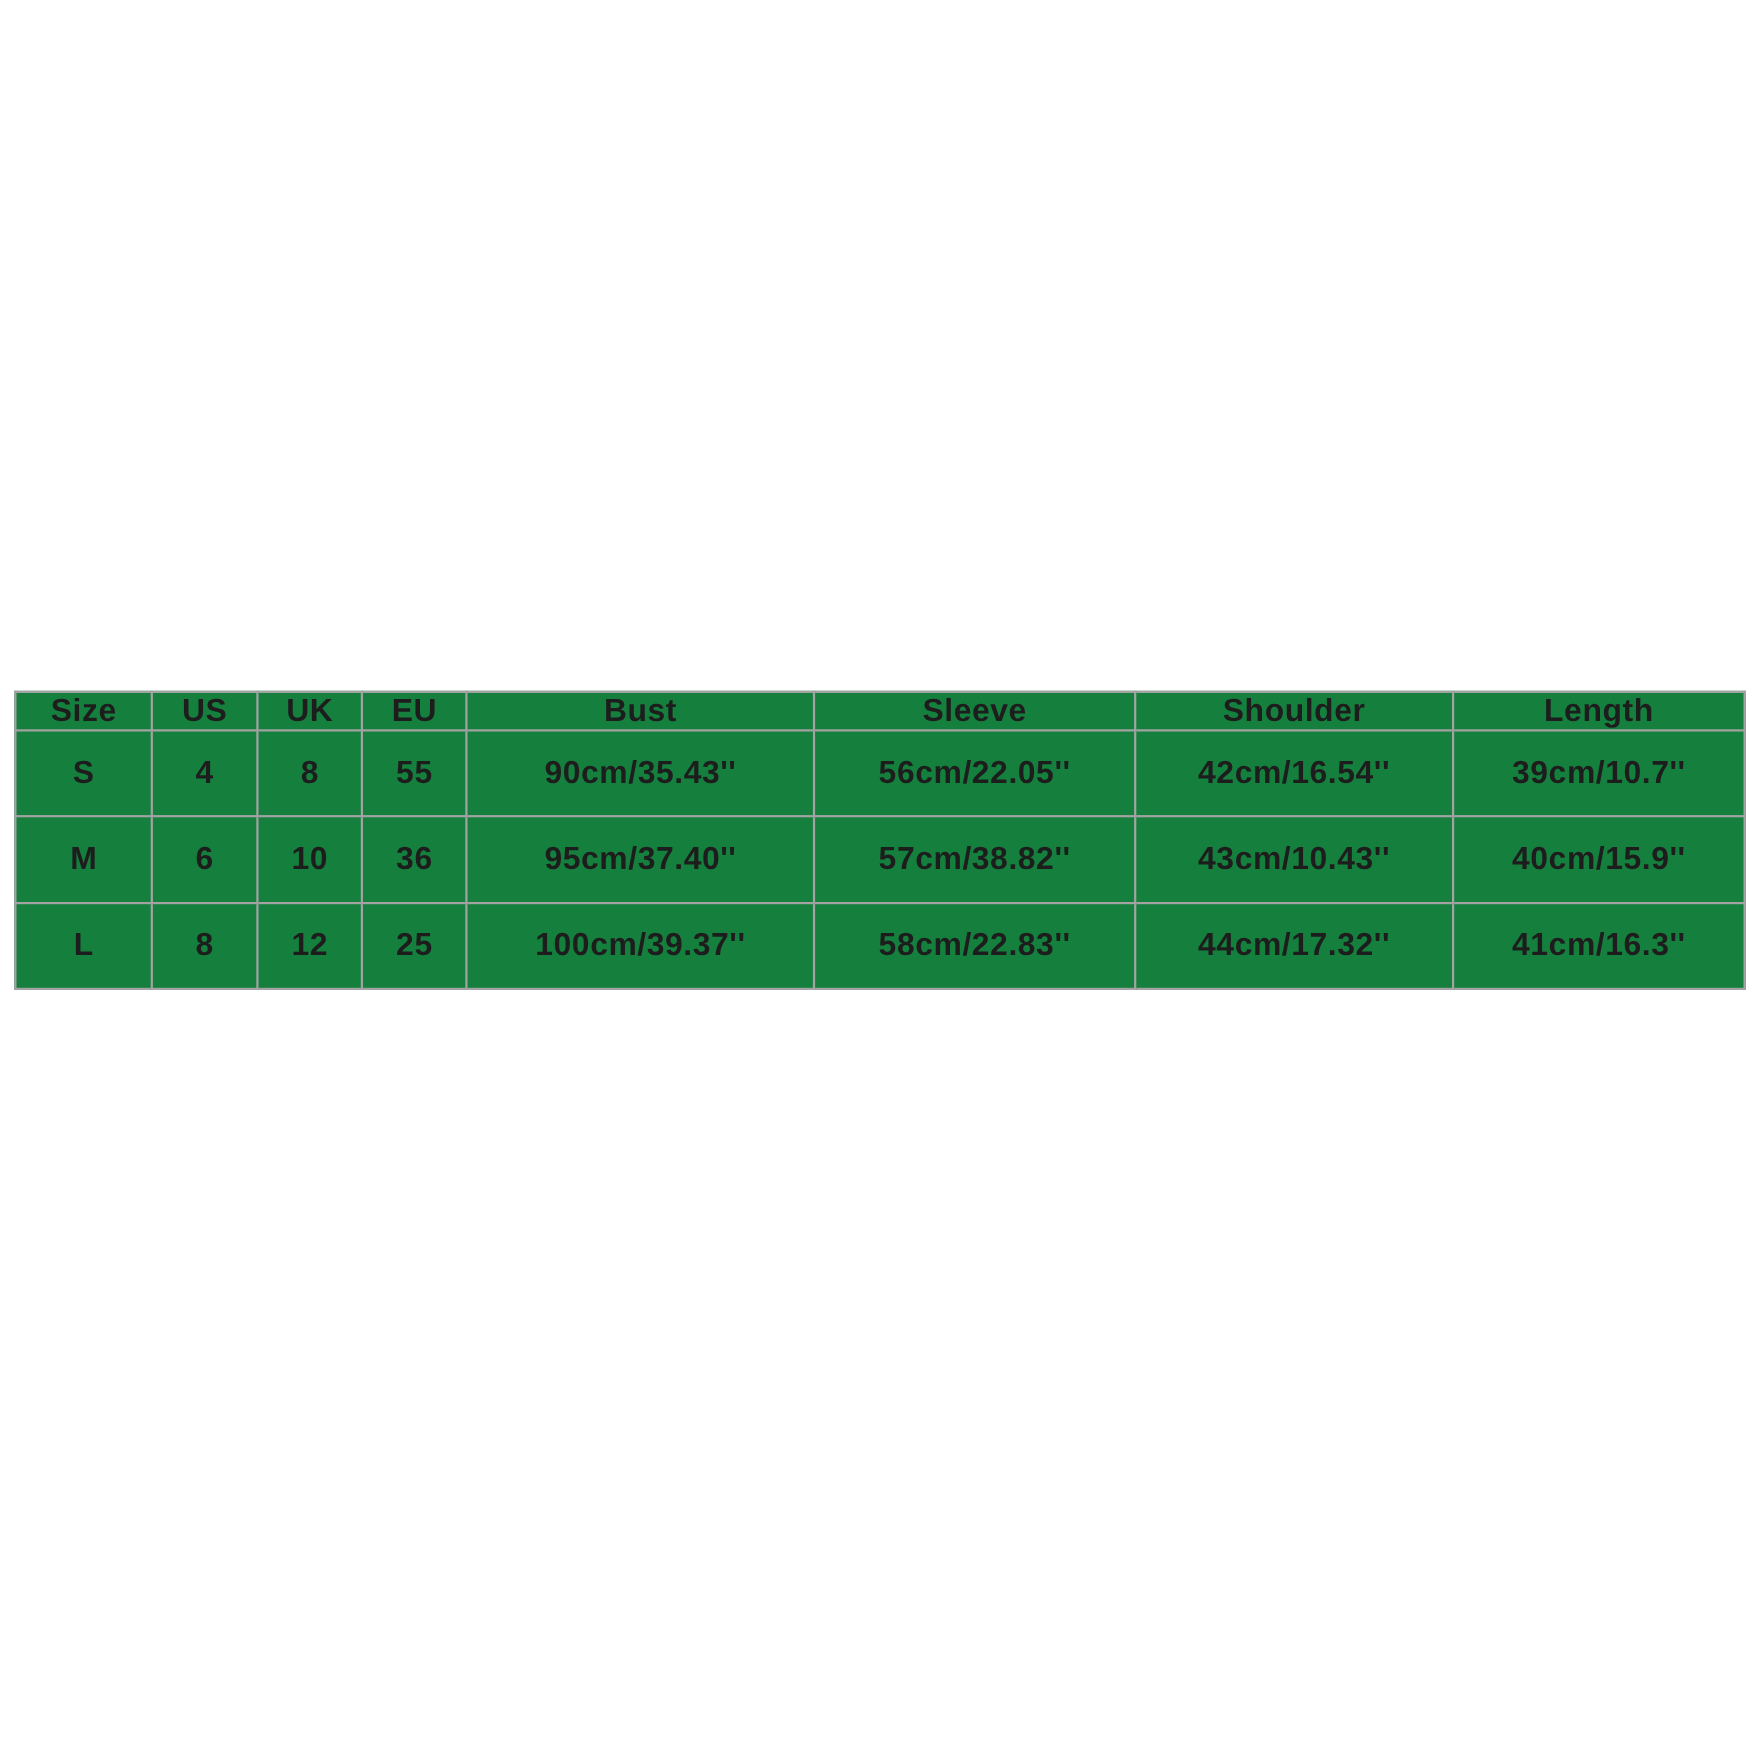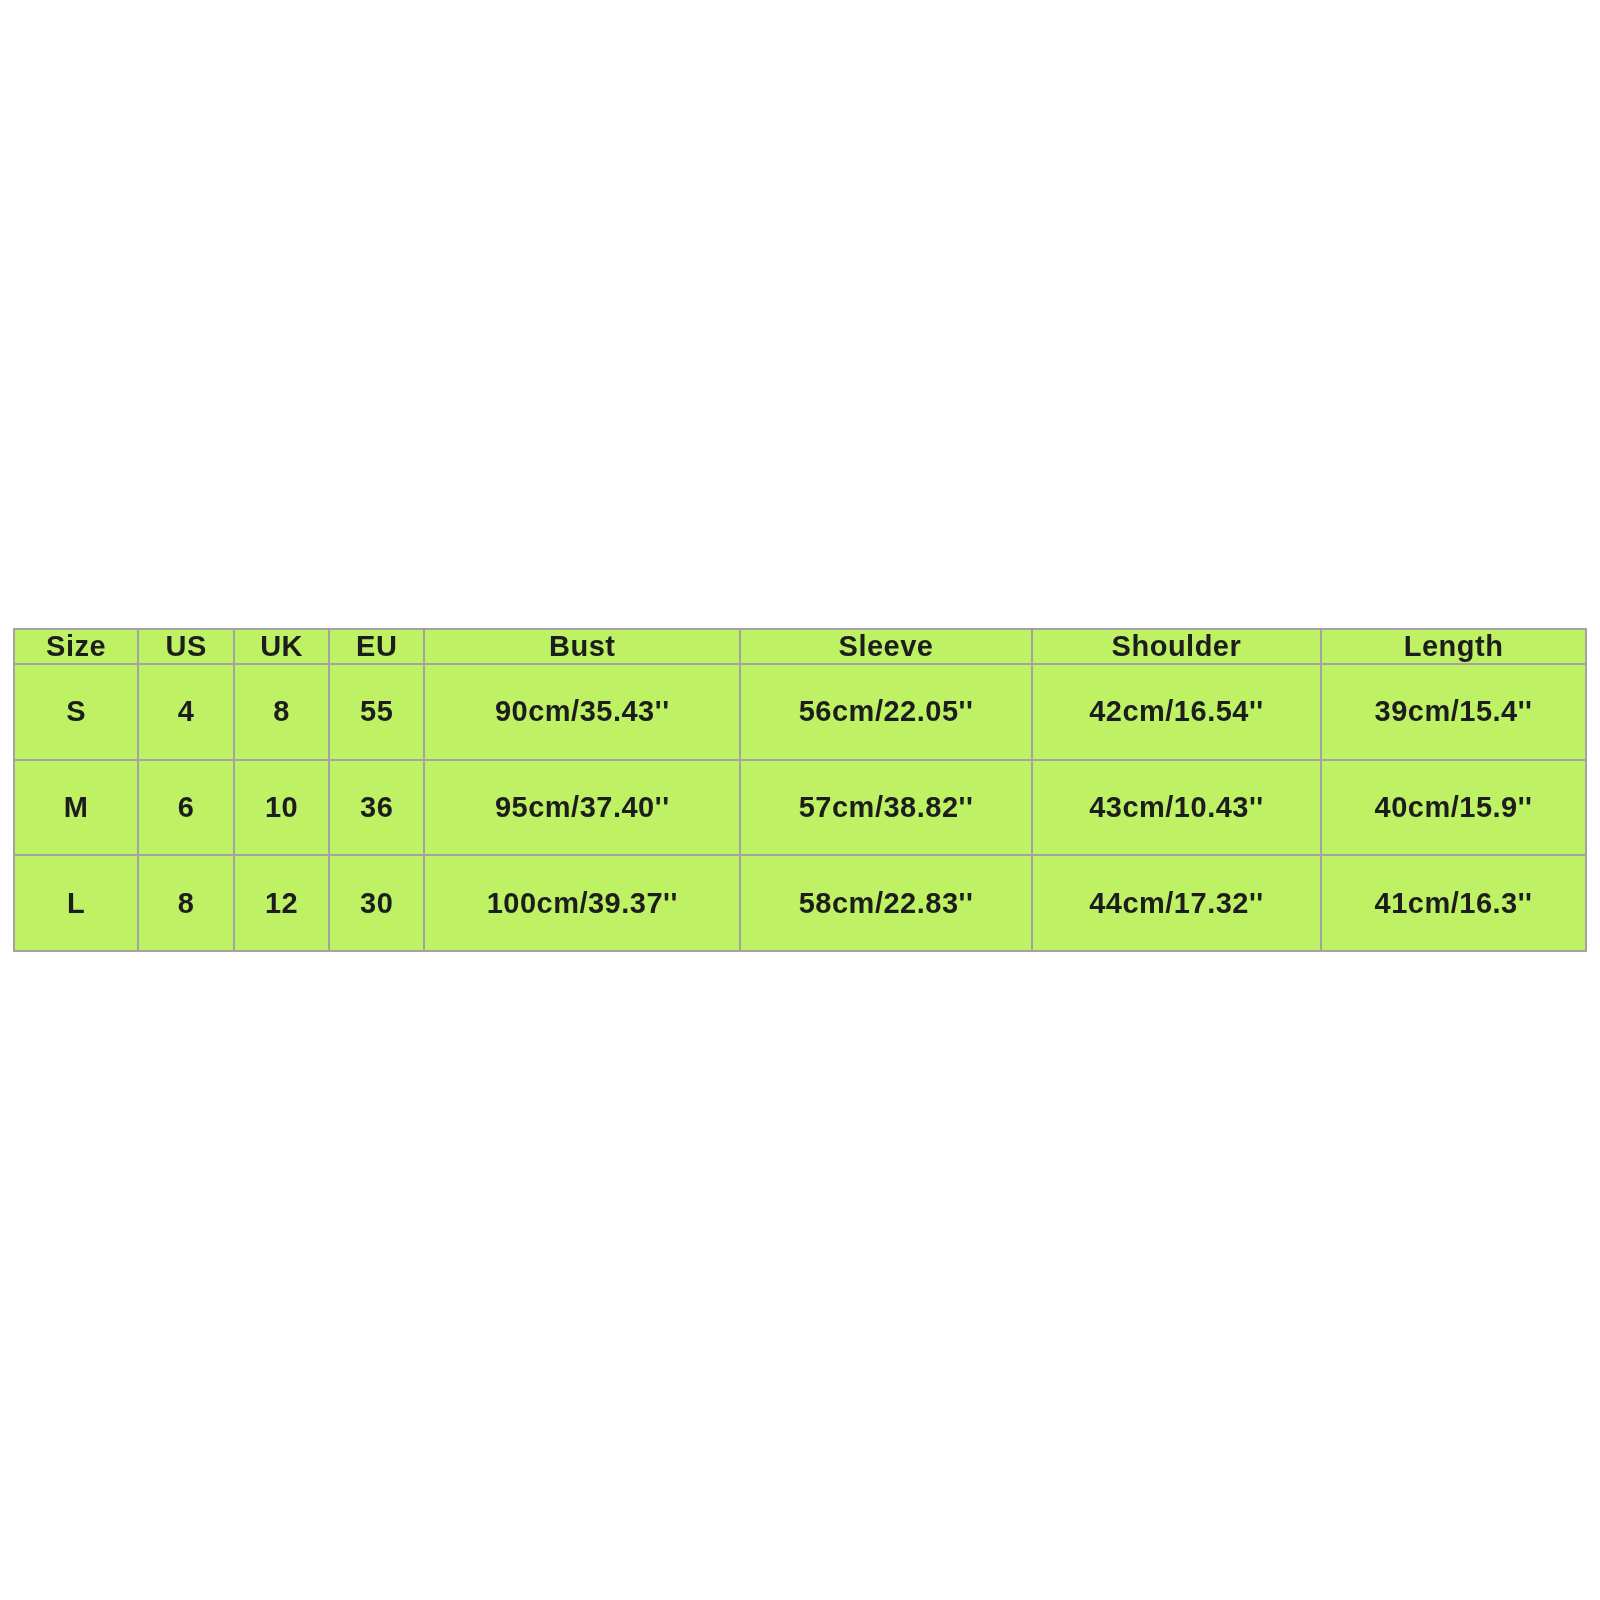--- a/index.html
+++ b/index.html
@@ -11,24 +11,24 @@
     position: relative;
     width: 1600px;
     height: 1600px;
     font-family: "Liberation Sans", sans-serif;
   }
   table.size-chart {
     position: absolute;
     left: 13px;
     top: 628px;
     width: 1574px;
-    height: 324px;
+    height: 272px;
     border-collapse: collapse;
     table-layout: fixed;
-    background: #bef264;
+    background: #15803d;
   }
   table.size-chart th,
   table.size-chart td {
     border: 2px solid #a3a3a3;
     text-align: center;
     vertical-align: middle;
     font-weight: bold;
     font-size: 29px;
     color: #1d1d1d;
     padding: 0;
@@ -73,36 +73,36 @@
   </thead>
   <tbody>
     <tr>
       <td>S</td>
       <td>4</td>
       <td>8</td>
       <td>55</td>
       <td>90cm/35.43''</td>
       <td>56cm/22.05''</td>
       <td>42cm/16.54''</td>
-      <td>39cm/15.4''</td>
+      <td>39cm/10.7''</td>
     </tr>
     <tr>
       <td>M</td>
       <td>6</td>
       <td>10</td>
       <td>36</td>
       <td>95cm/37.40''</td>
       <td>57cm/38.82''</td>
       <td>43cm/10.43''</td>
       <td>40cm/15.9''</td>
     </tr>
     <tr>
       <td>L</td>
       <td>8</td>
       <td>12</td>
-      <td>30</td>
+      <td>25</td>
       <td>100cm/39.37''</td>
       <td>58cm/22.83''</td>
       <td>44cm/17.32''</td>
       <td>41cm/16.3''</td>
     </tr>
   </tbody>
 </table>
 
 </body></html>

